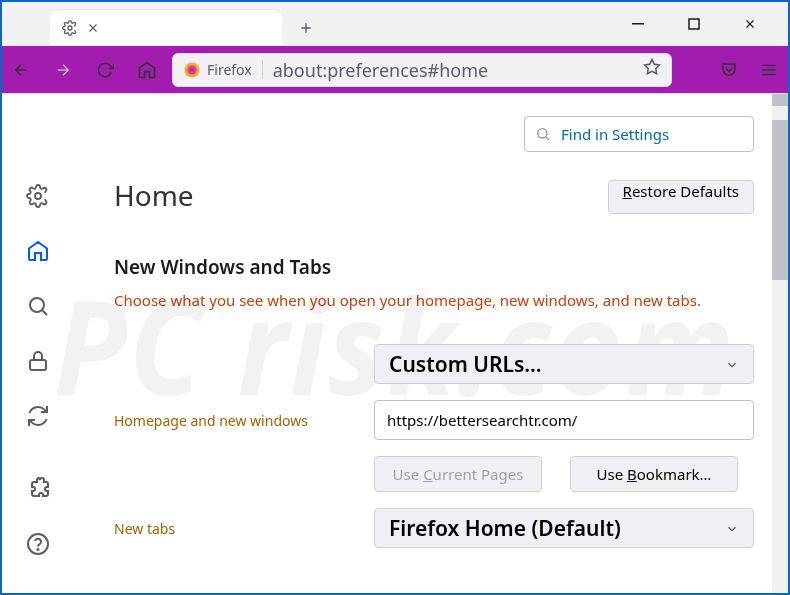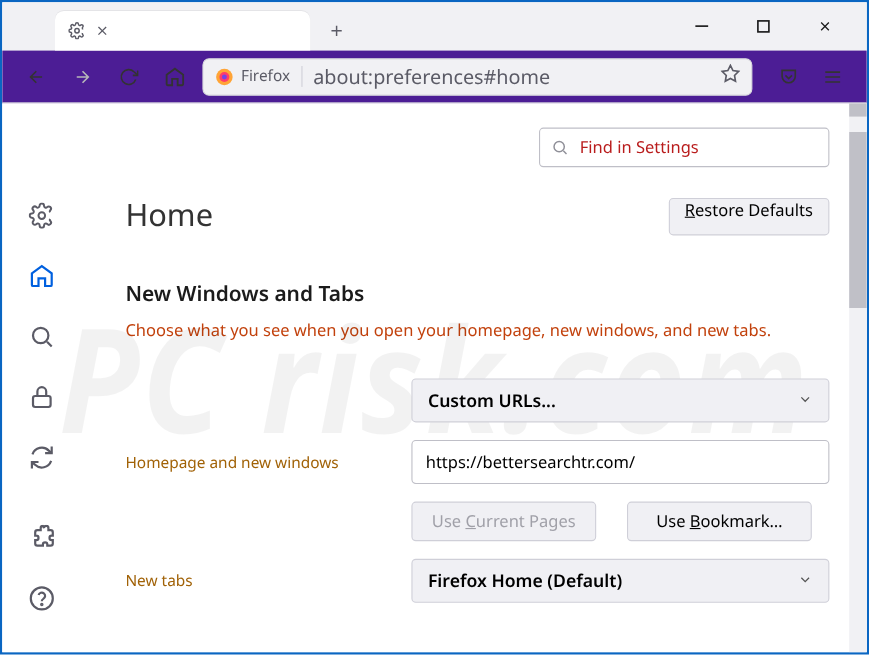--- a/index.html
+++ b/index.html
@@ -10,21 +10,21 @@
     .tabs-row { display: flex; align-items: center; height: 44px; padding: 0 6px 0 48px; }
     .tab { display: flex; align-items: center; gap: 8px; background: #fff; border-radius: 8px 8px 0 0; height: 36px; padding: 0 12px; margin-top: 8px; width: 232px; box-shadow: 0 -1px 0 rgba(0,0,0,.05); }
     .tab-title { font-size: 13px; color: #1b1b1b; flex: 1; white-space: nowrap; overflow: hidden; text-overflow: ellipsis; }
     .tab svg, .iconbtn svg { display: block; }
     .tab-close { color: #5b5b66; }
     .newtab { margin-left: 10px; margin-top: 8px; width: 28px; height: 28px; display: flex; align-items: center; justify-content: center; color: #5b5b66; border-radius: 4px; }
     .win-controls { margin-left: auto; display: flex; gap: 20px; padding-right: 14px; align-items: center; }
     .win-controls div { width: 36px; height: 28px; display: flex; align-items: center; justify-content: center; }
 
     
-    .toolbar { display: flex; align-items: center; gap: 8px; height: 48px; background: #4c1d95; padding: 0 14px; border-bottom: 1px solid #d9d9de; }
+    .toolbar { display: flex; align-items: center; gap: 8px; height: 48px; background: #a21caf; padding: 0 2px; border-bottom: 1px solid #d9d9de; }
     .navbtn { width: 34px; height: 34px; display: flex; align-items: center; justify-content: center; color: #444; border-radius: 4px; }
     .navbtn.disabled { color: #b6b6b9; }
     .urlbar { flex: 1; display: flex; align-items: center; height: 34px; background: #f1f1f4; border: 1px solid #d9d9de; border-radius: 6px; padding: 0 10px; gap: 10px; max-width: 500px; }
     .urlbar .ffx { display: flex; align-items: center; gap: 6px; }
     .urlbar .ffx-label { font-size: 14px; color: #5b5b66; border-right: 1px solid #d0d0d7; padding-right: 10px; }
     .urlbar .addr { font-size: 18px; color: #5b5b66; }
     .urlbar .star { margin-left: auto; color: #5b5b66; }
     .toolbar-right { margin-left: auto; display: flex; gap: 6px; }
 
     
@@ -36,34 +36,34 @@
 
     .page { display: flex; height: 100%; padding-right: 18px; }
 
     .sidebar { width: 72px; padding-top: 90px; display: flex; flex-direction: column; align-items: center; gap: 26px; }
     .side-item { color: #5b5b66; }
     .side-item.active { color: #0060df; }
 
     .main { flex: 1; padding: 22px 16px 0 40px; }
 
     .searchrow { display: flex; justify-content: flex-end; }
-    .searchbox { display: flex; align-items: center; gap: 10px; border: 1px solid #bfbfc7; border-radius: 4px; height: 36px; width: 264px; padding: 0 10px; color: #b91c1c; font-size: 15px; }
+    .searchbox { display: flex; align-items: center; gap: 10px; border: 1px solid #bfbfc7; border-radius: 4px; height: 36px; width: 230px; padding: 0 10px; color: #0369a1; font-size: 15px; }
 
     h1.page-title { font-weight: 400; font-size: 28px; color: #333; margin-top: 24px; }
     .title-row { display: flex; align-items: flex-start; }
     .restore { margin-left: auto; margin-top: 28px; background: #f0f0f4; border: 1px solid #cfcfd8; border-radius: 4px; height: 34px; padding: 0 14px; font-size: 15px; display: flex; align-items: flex-start; }
     .restore u { text-decoration: underline; }
 
     h2.section { font-weight: 600; font-size: 19px; color: #1b1b1b; margin-top: 40px; }
     p.desc { color: #c2410c; font-size: 15px; margin-top: 10px; }
 
     .form { margin-top: 34px; display: grid; grid-template-columns: 250px 1fr; row-gap: 16px; column-gap: 10px; align-items: center; }
     .form .label { font-size: 14px; color: #a16207; }
 
-    .select { border: 1px solid #cfcfd8; border-radius: 4px; background: #f0f0f4; height: 40px; display: flex; align-items: center; padding: 0 14px; font-size: 16px; font-weight: 600; position: relative; }
+    .select { border: 1px solid #cfcfd8; border-radius: 4px; background: #f0f0f4; height: 40px; display: flex; align-items: center; padding: 0 14px; font-size: 21px; font-weight: 600; position: relative; }
     .select .chev { position: absolute; right: 14px; color: #555; }
     .textinput { border: 1px solid #bfbfc7; border-radius: 4px; height: 40px; padding: 0 12px; font-size: 15px; width: 100%; }
 
     .btnrow { display: flex; gap: 28px; justify-content: flex-start; }
     .btn { background: #f0f0f4; border: 1px solid #cfcfd8; border-radius: 4px; height: 36px; padding: 0 14px; font-size: 15px; display: flex; align-items: center; min-width: 168px; justify-content: center; }
     .btn.disabled { color: #a0a0a8; }
 
     
     .wm { position: absolute; inset: 0; display: flex; align-items: center; justify-content: center; pointer-events: none; }
     .wm span { font-size: 120px; font-weight: 700; color: rgba(0,0,0,0.05); letter-spacing: 2px; transform: scale(1, 1.1); white-space: pre; font-style: italic; }

